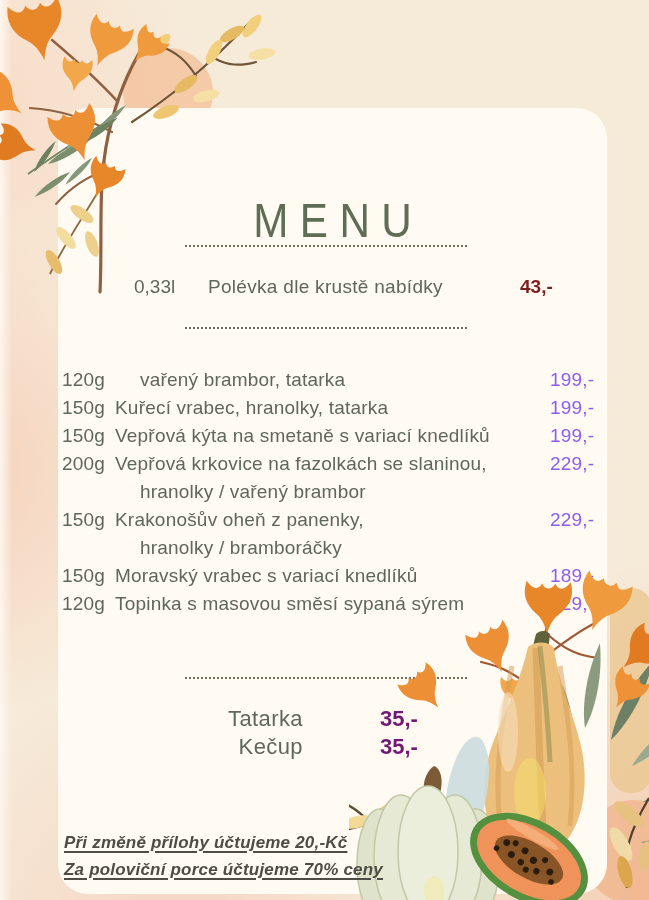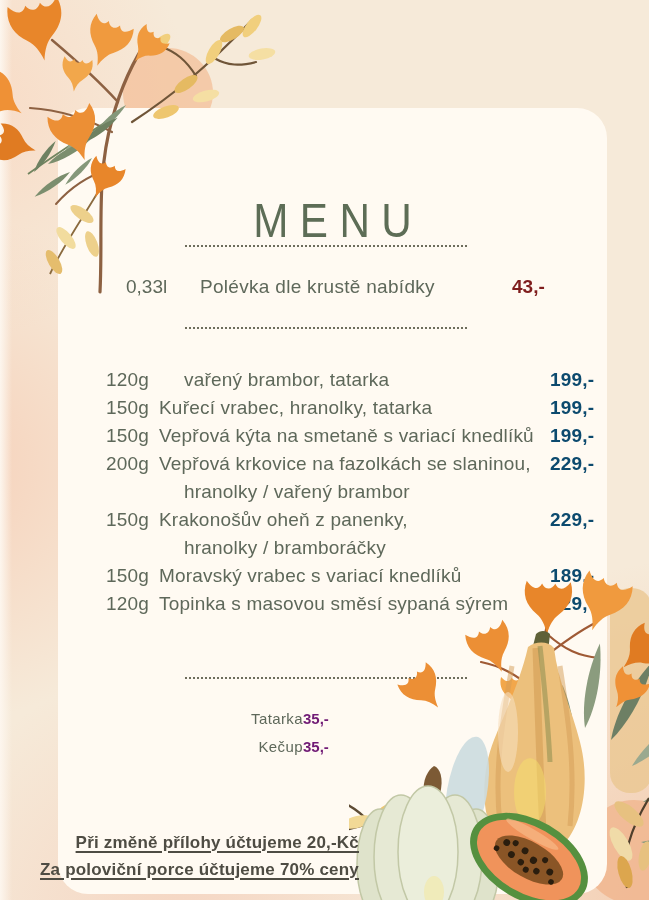--- a/index.html
+++ b/index.html
@@ -28,46 +28,46 @@
     position:absolute;top:52px;left:0;width:100%;
     text-align:center;font-size:48px;line-height:1.2;font-weight:400;
     letter-spacing:13px;text-indent:13px;color:#5d6d56;
     transform:scaleX(.88);
   }
   .sep{
     position:absolute;left:127px;width:282px;height:0;
     border-top:2px dotted #6d6d5c;
   }
   .sep1{top:137px}.sep2{top:219px}.sep3{top:569px}
-  .soup-row{position:absolute;top:165px;left:8px;width:100%;height:28px;
+  .soup-row{position:absolute;top:165px;left:16px;width:100%;height:28px;
     font-size:19px;line-height:28px;color:#5e685a;}
   .soup-row .qty{position:absolute;left:60px;}
   .soup-row .name{position:absolute;left:134px;letter-spacing:.3px;}
   .soup-row .price{position:absolute;left:446px;font-weight:700;color:#7f1d1d;}
   .dishes{position:absolute;top:258px;left:0;width:100%;}
   .dish-row{
     display:grid;grid-template-columns:47px 1fr 57px;column-gap:10px;
-    font-size:19px;line-height:28px;color:#5e685a;letter-spacing:.2px;padding-left:44px;
+    font-size:19px;line-height:28px;color:#5e685a;letter-spacing:.2px;
   }
   .dish-row .qty{text-align:right;}
-  .dish-row .price{font-weight:700;color:#0c4a6e;}
+  .dish-row .price{font-weight:400;color:#8b5cf6;}
   .dish-row .cont{display:block;padding-left:25px;}
   .dish-row .cont:empty{display:none;}
   .extras{position:absolute;top:597px;left:0;width:100%;}
   .extra-row{
-    display:grid;grid-template-columns:245px auto;
-    font-size:15px;line-height:28px;color:#5e685a;
+    display:grid;grid-template-columns:245px auto;column-gap:77px;
+    font-size:22px;line-height:28px;color:#5e685a;
   }
   .extra-row .ex-name{text-align:right;letter-spacing:.4px;}
   .extra-row .ex-price{font-weight:700;color:#701a75;}
   
   .footer{
-    position:absolute;left:39px;top:829px;width:320px;z-index:6;
-    text-align:right;font-size:17px;line-height:27px;font-weight:600;
-    color:#4e4c43;letter-spacing:.2px;
+    position:absolute;left:64px;top:829px;width:320px;z-index:6;
+    text-align:left;font-size:17px;line-height:27px;font-weight:600;
+    color:#4e4c43;letter-spacing:.2px;font-style:italic;
   }
   .footer div{text-decoration:underline;text-decoration-thickness:1.5px;text-underline-offset:3px;}
   
   .decor-bg{position:absolute;left:0;top:0;z-index:0;}
   .card{z-index:1;}
   .decor-tl{position:absolute;left:0;top:0;z-index:4;}
   .decor-br{position:absolute;left:349px;top:570px;z-index:5;}
 </style>
 </head>
 <body>

